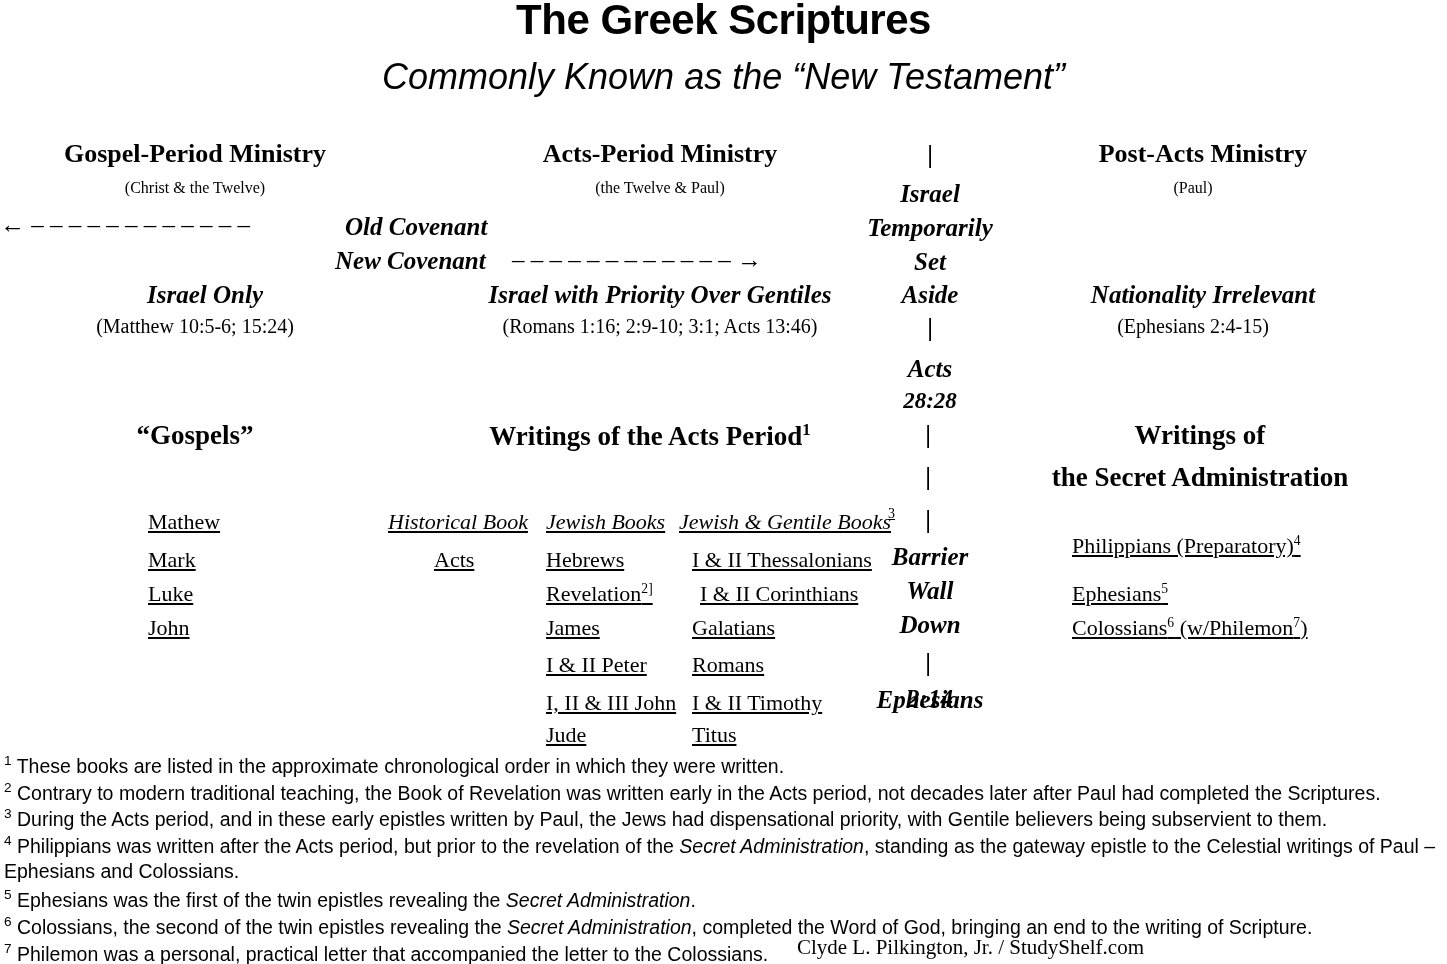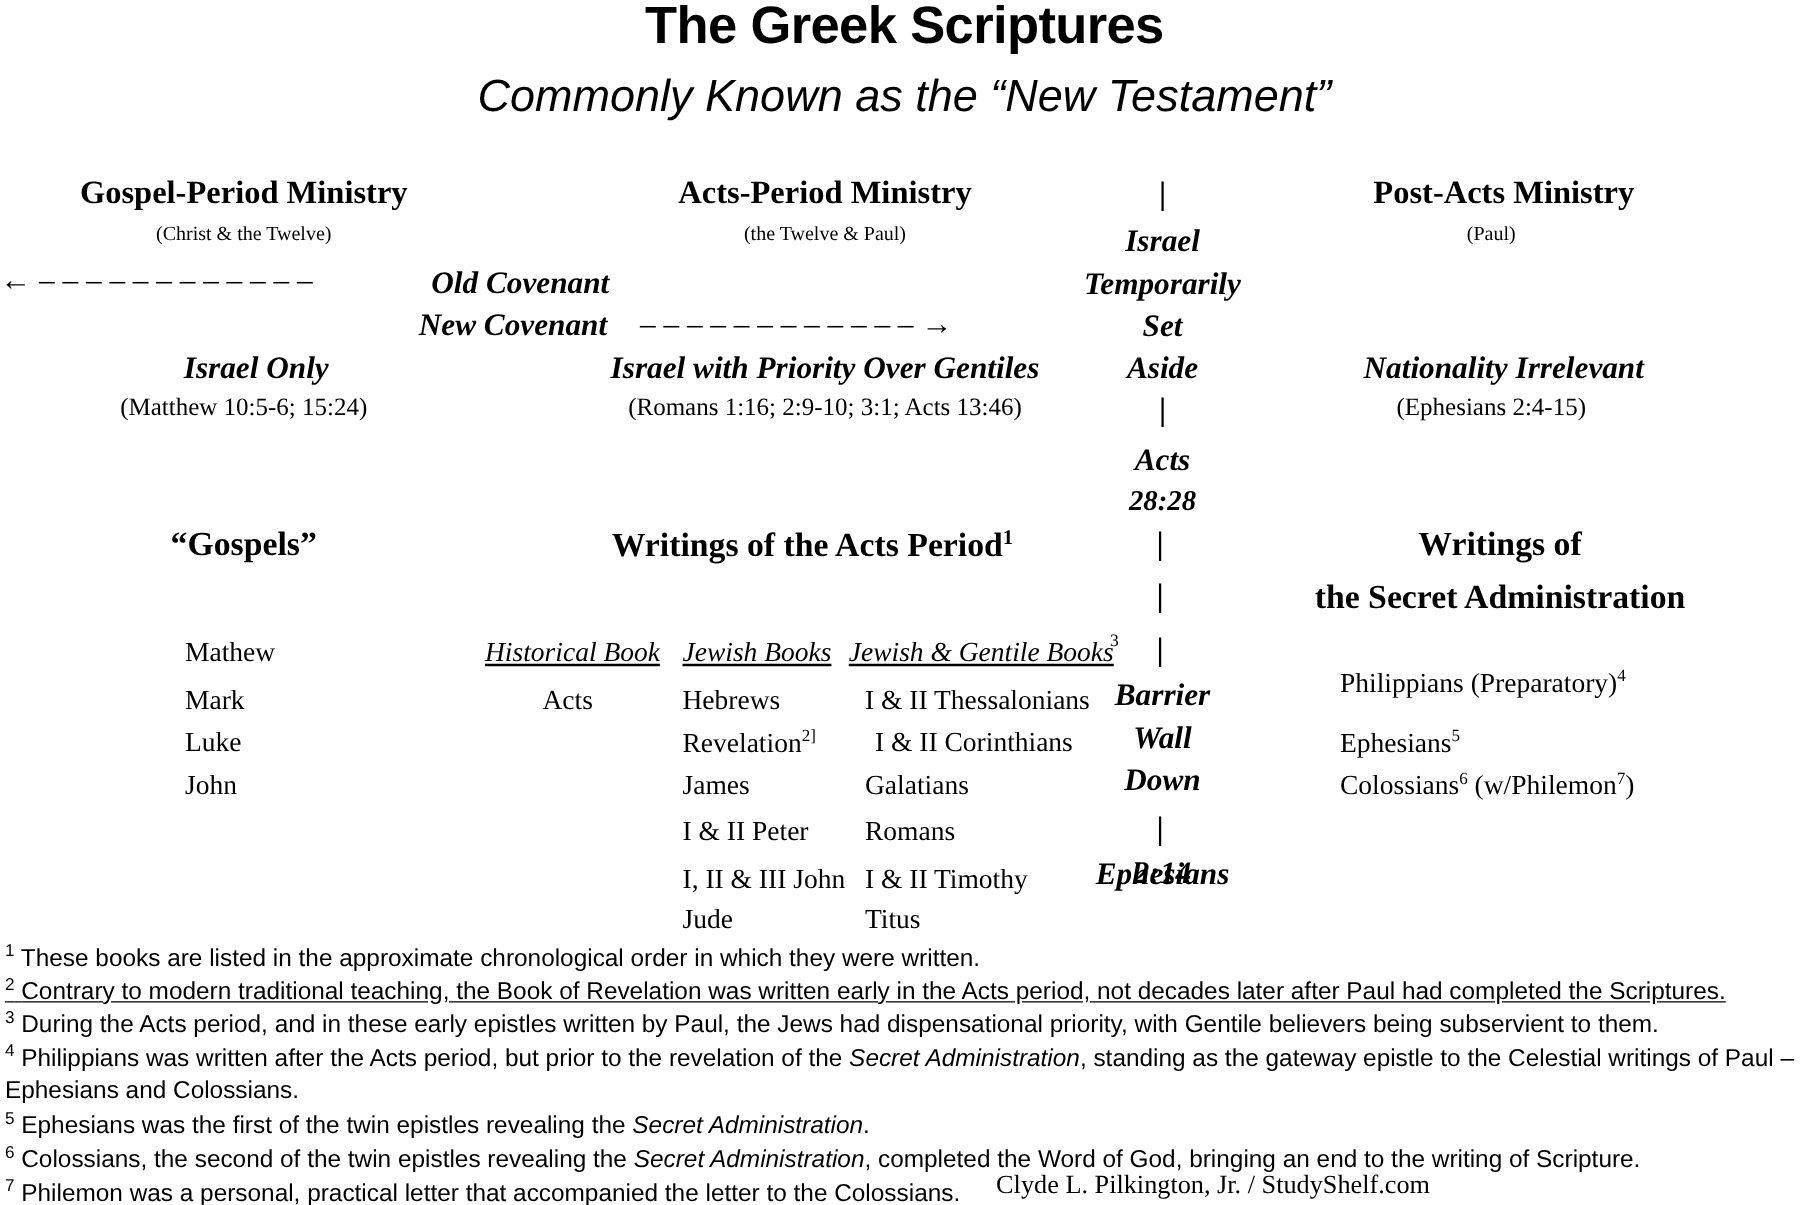--- a/index.html
+++ b/index.html
@@ -103,20 +103,21 @@
     font-size: 27px;
     text-align: center;
   }
   .sup { font-size: 0.62em; vertical-align: super; }
 
   
   .book {
     font-family: "Liberation Serif", serif;
     font-size: 22px;
     white-space: nowrap;
+    text-decoration: underline;
   }
   .book-head {
     font-family: "Liberation Serif", serif;
     font-size: 22px;
     font-style: italic;
     text-decoration: underline;
     white-space: nowrap;
   }
 
   
@@ -220,21 +221,21 @@
 
   <div class="abs book" style="top:533px; left:1072px;text-align:right;"><span>Philippians (Preparatory)</span><span class="sup">4</span></div>
   <div class="abs book" style="top:581px; left:1072px;"><span>Ephesians</span><span class="sup">5</span></div>
   <div class="abs book" style="top:615px; left:1072px;"><span>Colossians</span><span class="sup">6</span><span> (w/Philemon</span><span class="sup">7</span><span>)</span></div>
 
   <div class="abs fn" style="top:748px; left:4px; width:1440px;">
     <span class="fnum">1</span>
     <span>These books are listed in the approximate chronological order in which they were written.</span>
   </div>
 
-  <div class="abs fn" style="top:775px; left:4px; width:1443px;text-decoration:underline;">
+  <div class="abs fn" style="top:775px; left:4px; width:1443px;">
     <span class="fnum">2</span>
     <span>Contrary to modern traditional teaching, the Book of Revelation was written early in the Acts period, not decades later after Paul had completed the Scriptures.</span>
   </div>
 
   <div class="abs fn" style="top:801px; left:4px; width:1443px;">
     <span class="fnum">3</span>
     <span>During the Acts period, and in these early epistles written by Paul, the Jews had dispensational priority, with Gentile believers being subservient to them.</span>
   </div>
 
   <div class="abs fn" style="top:828px; left:4px; width:1443px;">

